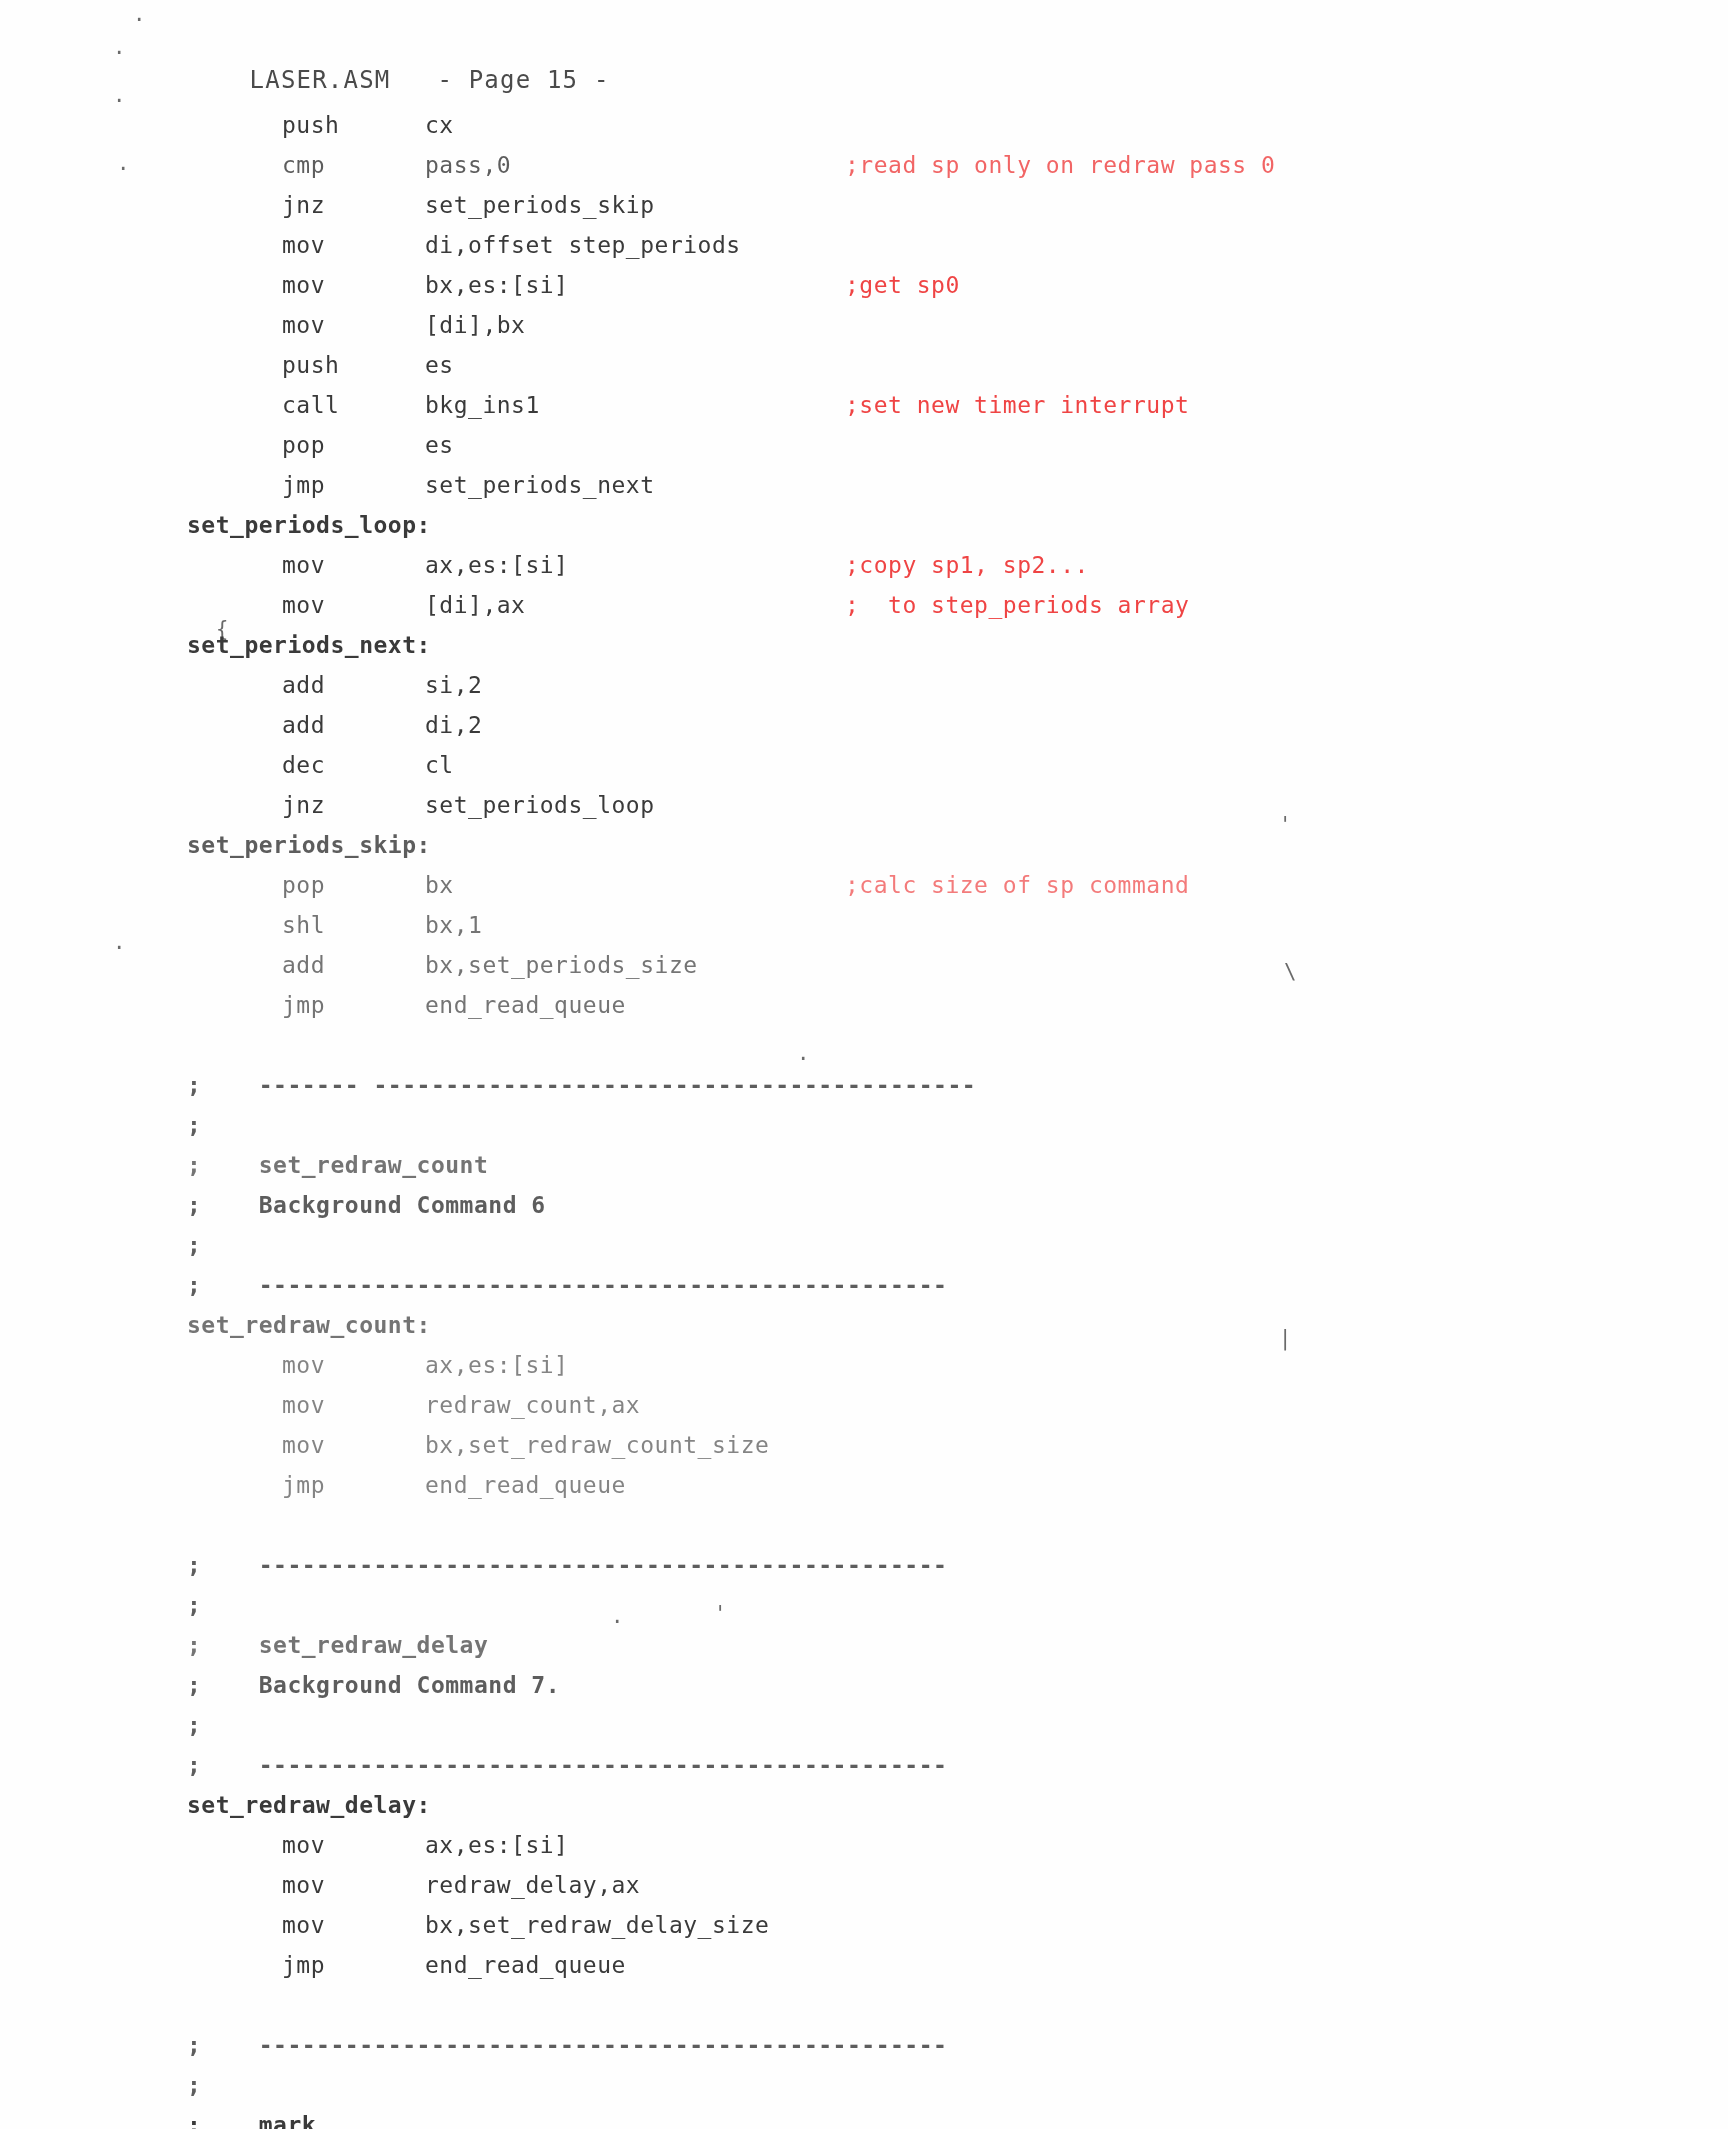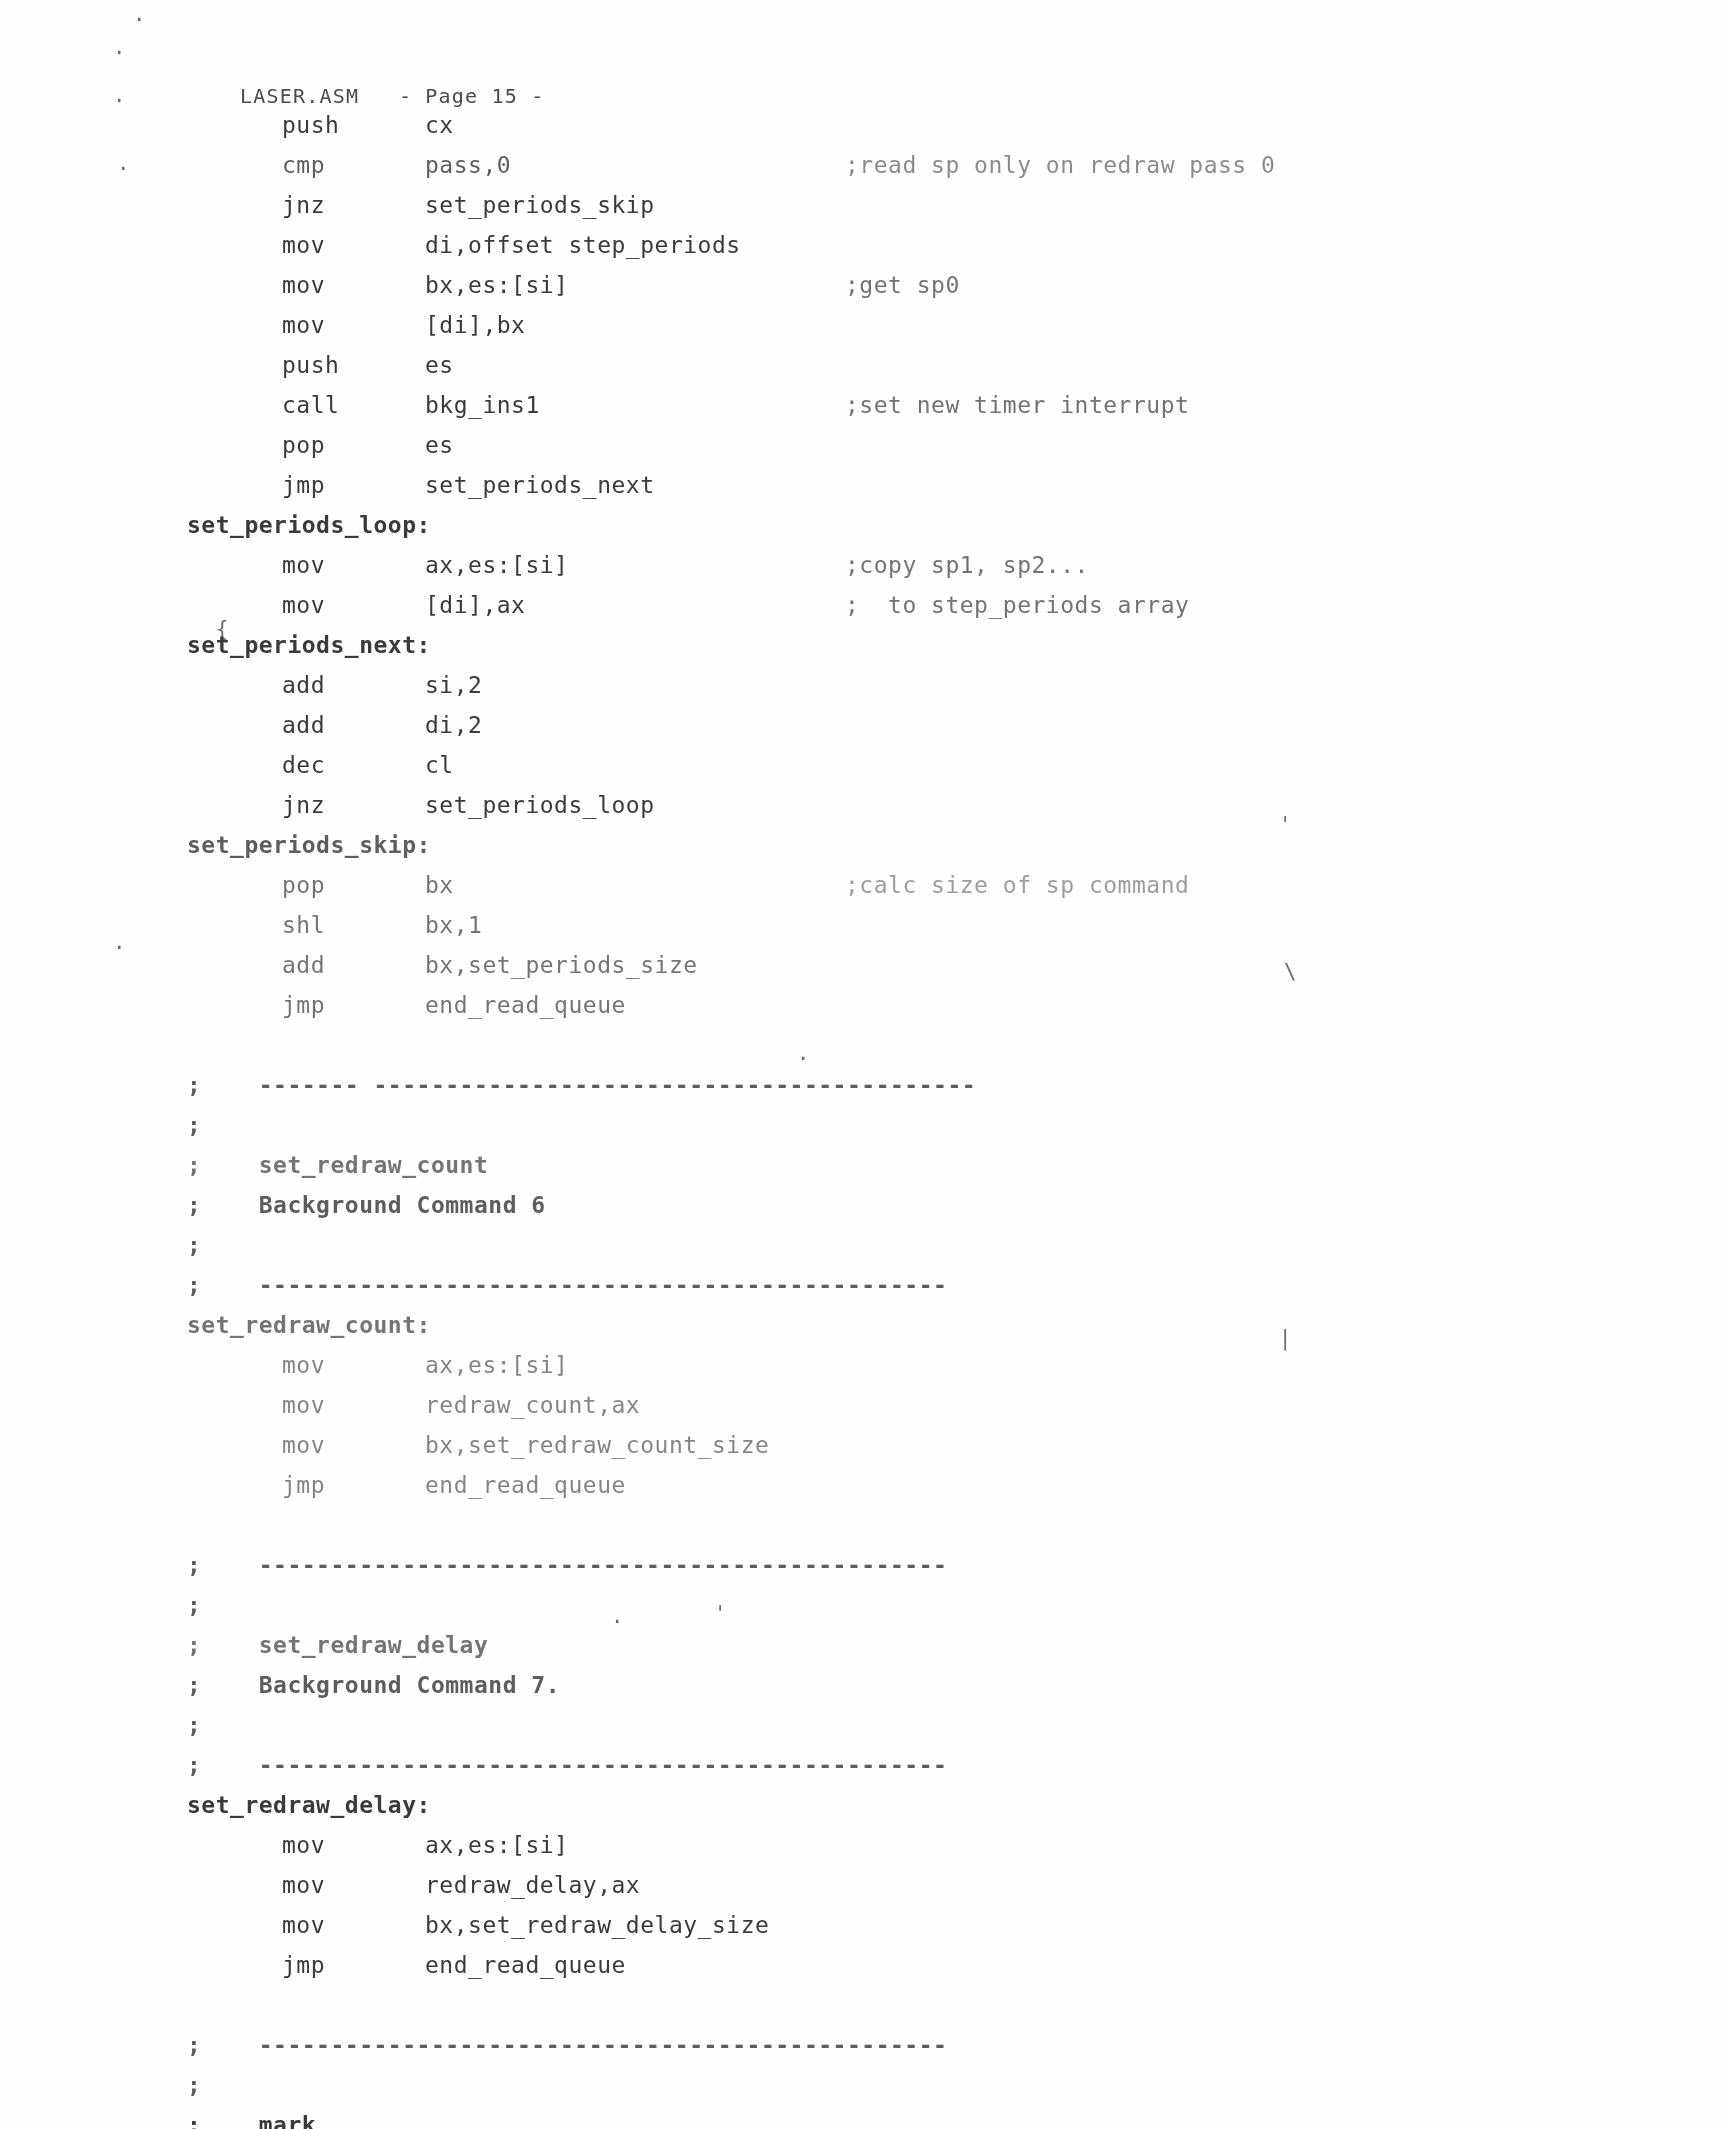--- a/index.html
+++ b/index.html
@@ -17,24 +17,24 @@
   }
   .page {
     position: absolute;
     left: 0; top: 0;
     width: 1729px;
     height: 2129px;
     background: #fefefe;
   }
   .header {
     position: absolute;
-    top: 60px;
+    top: 38px;
     left: 187px;
     width: 1396px;
-    font-size: 20px;
+    font-size: 24px;
     letter-spacing: 1.2px;
     color: #4a4a4a;
     white-space: pre;
   }
   .header .hdr-date {
     position: absolute;
     left: 476px;
     top: 0;
     color: #4a4a4a;
   }
@@ -50,21 +50,21 @@
   }
   .ln {
     display: block;
     height: 40px;
     position: relative;
     white-space: pre;
   }
   .lbl { color: #3a3a3a; font-weight: bold; }
   .op  { color: #3a3a3a; }
   .arg { color: #3a3a3a; }
-  .cmt { color: #737373; }
+  .cmt { color: #ef4444; }
   
   .fade1 { color: #6f6f6f; opacity: 0.82; }
   .fade2 { color: #8a8a8a; opacity: 0.7; }
   .fade3 { color: #9b9b9b; opacity: 0.62; }
 
   .col-op  { position: absolute; left: 95px; }
   .col-arg { position: absolute; left: 238px; text-align: right; }
   .col-cmt { position: absolute; left: 658px; }
 
   .stray {

